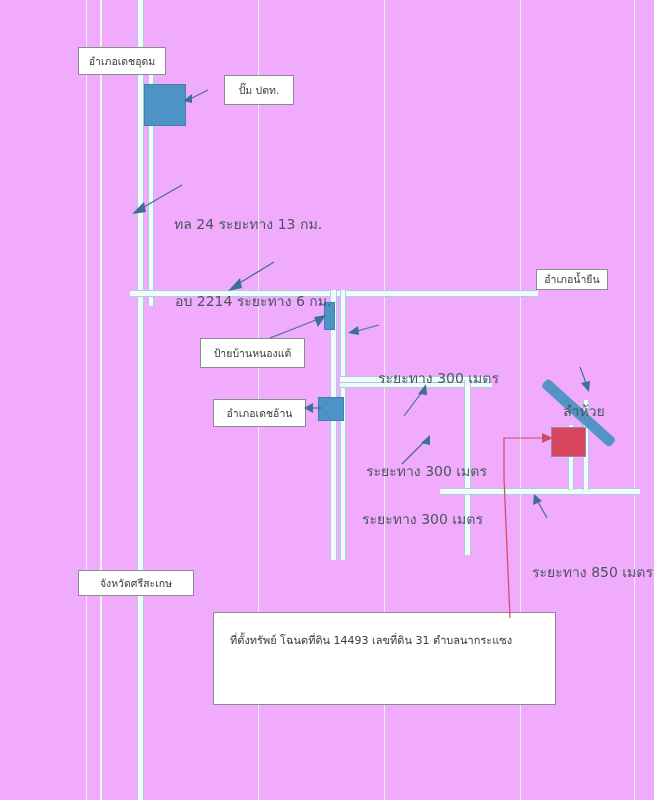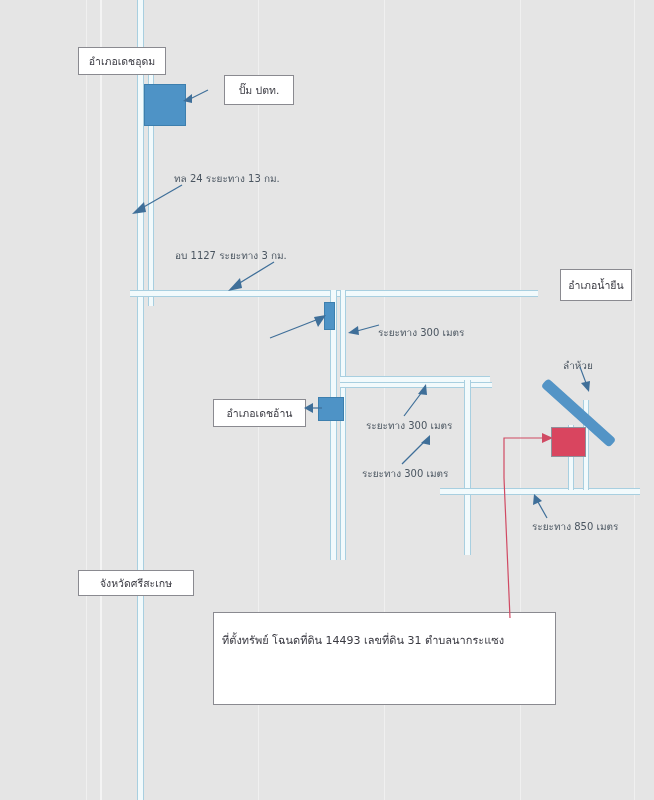--- a/index.html
+++ b/index.html
@@ -3,21 +3,21 @@
 <meta charset="utf-8">
 <style>
   html,body{margin:0;padding:0;background:#ffffff;}
   body{
     font-family:"DejaVu Sans","Liberation Sans",sans-serif;
     -webkit-font-smoothing:antialiased;
   }
   #page{
     position:relative;
     width:654px;height:800px;
-    background:#e5e5e5;
+    background:#f0abfc;
     overflow:hidden;
   }
   
   .streak{position:absolute;top:0;bottom:0;width:1px;background:#f0f0f0;}
   .streak.s2{width:2px;background:#f4f4f4;}
 
   
   .road-h{position:absolute;height:5px;border-top:1px solid #a8cfe0;border-bottom:1px solid #a8cfe0;background:#f2fafc;}
   .road-v{position:absolute;width:5px;border-left:1px solid #a8cfe0;border-right:1px solid #a8cfe0;background:#f2fafc;}
   .road-h.thin{height:4px;}
@@ -43,23 +43,24 @@
     font-size:11px;
     padding:14px 16px;
     line-height:2.5;
     white-space:normal;
   }
   .box.big .ln{display:block;}
 
   
   .note{
     position:absolute;
-    font-size:10px;
+    font-size:14px;
     color:#4a5560;
     white-space:nowrap;
+    margin-top:42px;
   }
 
   
   .sym-blue{position:absolute;background:#4e93c6;border:1px solid #3d7fae;}
   .sym-red{position:absolute;background:#d9455f;border:1px solid #8f8f9a;}
   .creek{
     position:absolute;
     background:#5394c6;
     border-radius:4px;
   }
@@ -110,40 +111,43 @@
   <div class="creek" style="left:548px;top:378px;width:92px;height:11px;transform:rotate(42deg);transform-origin:left top;"></div>
 
   <div class="box" style="left:78px;top:47px;width:88px;height:28px;">
     <span>อำเภอเดชอุดม</span>
   </div>
 
   <div class="box" style="left:205px;top:75px;width:70px;height:30px;margin-left:19px;">
     <span>ปั๊ม ปตท.</span>
   </div>
 
-  <div class="box" style="left:560px;top:269px;width:72px;height:32px;">
+  <div class="box" style="left:536px;top:269px;width:72px;height:21px;">
     <span>อำเภอน้ำยืน</span>
   </div>
 
+  <div class="box" style="left:200px;top:338px;width:105px;height:30px;">
+    <span>ป้ายบ้านหนองแต้</span>
+  </div>
 
   <div class="box" style="left:213px;top:399px;width:93px;height:28px;">
     <span>อำเภอเดชอ้าน</span>
   </div>
 
   <div class="box" style="left:78px;top:570px;width:116px;height:26px;">
     <span>จังหวัดศรีสะเกษ</span>
   </div>
 
-  <div class="box big" style="left:213px;top:612px;width:343px;height:93px;padding-left:8px;">
+  <div class="box big" style="left:213px;top:612px;width:343px;height:93px;">
     <span class="ln">ที่ตั้งทรัพย์ โฉนดที่ดิน 14493 เลขที่ดิน 31 ตำบลนากระแซง</span>
   </div>
 
   <div class="note" style="left:174px;top:171px;">ทล 24 ระยะทาง 13 กม.</div>
 
-  <div class="note" style="left:175px;top:248px;">อบ 1127 ระยะทาง 3 กม.</div>
+  <div class="note" style="left:175px;top:248px;">อบ 2214 ระยะทาง 6 กม.</div>
 
   <div class="note" style="left:378px;top:325px;">ระยะทาง 300 เมตร</div>
 
   <div class="note" style="left:366px;top:418px;">ระยะทาง 300 เมตร</div>
 
   <div class="note" style="left:362px;top:466px;">ระยะทาง 300 เมตร</div>
 
   <div class="note" style="left:532px;top:519px;">ระยะทาง 850 เมตร</div>
 
   <div class="note" style="left:563px;top:358px;">ลำห้วย</div>

